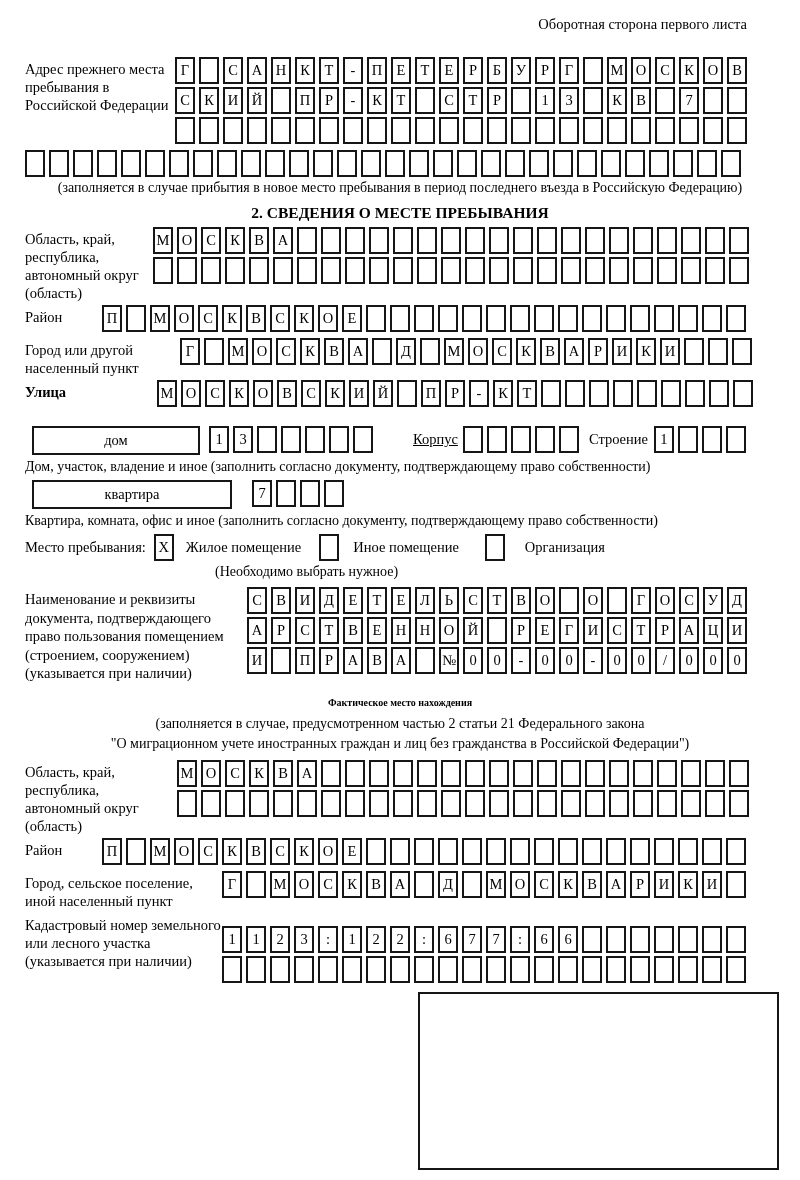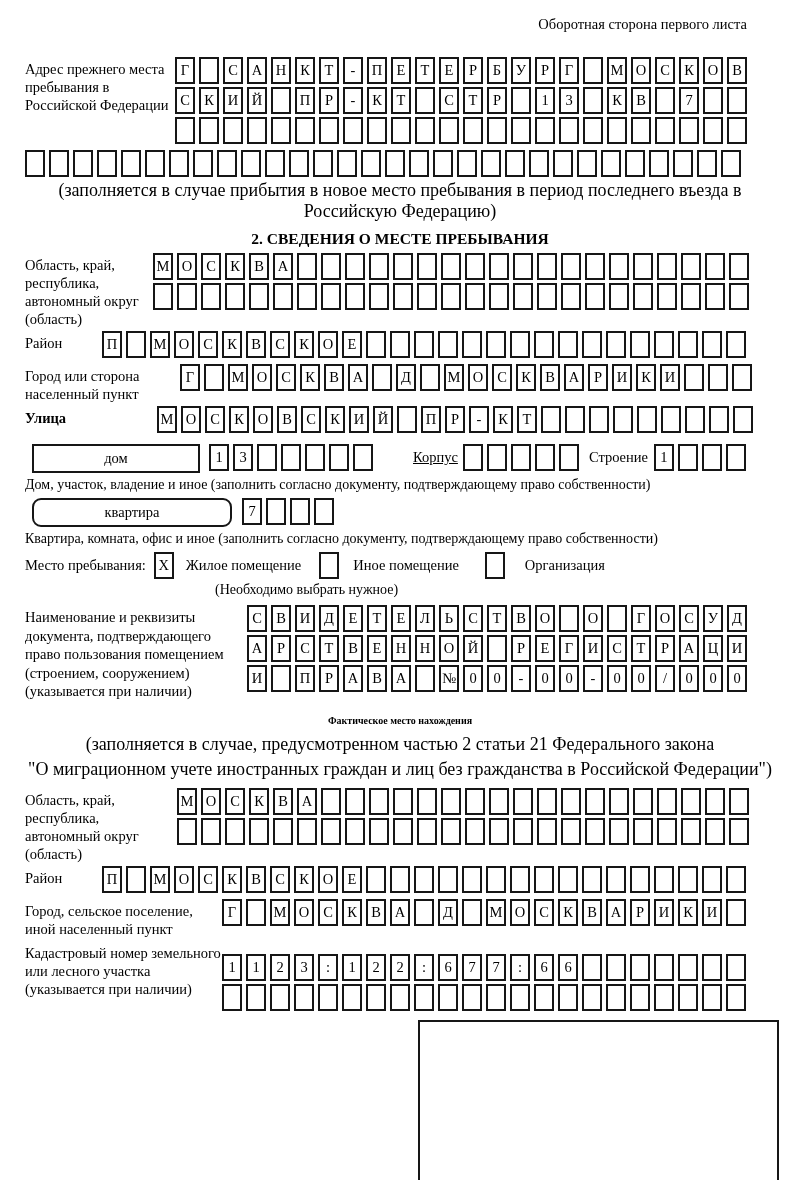--- a/index.html
+++ b/index.html
@@ -15,21 +15,21 @@
   .flabel { flex:0 0 auto; line-height:18px; padding-top:3px; }
   .cellcol { display:flex; flex-direction:column; }
   .cells { display:flex; flex-wrap:nowrap; margin-bottom:3px; }
   .cbox {
     box-sizing:border-box; flex:0 0 auto;
     width:20px; height:27px; margin-right:4px;
     border:2px solid #161616;
     display:flex; align-items:center; justify-content:center;
     font-size:14.5px; line-height:1;
   }
-  .note-center { text-align:center; font-size:18px; margin:2px 0 4px 0; }
+  .note-center { text-align:center; font-size:14px; margin:2px 0 4px 0; }
   .note-left { font-size:14px; margin:1px 0 5px 0; }
   .sec-title { text-align:center; font-weight:bold; font-size:15.5px; margin:8px 0 5px 0; }
   .sub-title { text-align:center; font-weight:bold; font-size:10px; margin:14px 0 8px 0; }
 
   .wide-box {
     box-sizing:border-box; border:2px solid #161616; height:29px;
     display:flex; align-items:center; justify-content:center;
     flex:0 0 auto; font-size:14.5px;
   }
   .inline-lbl { padding-top:5px; flex:0 0 auto; }
@@ -251,21 +251,21 @@
         <span class="cbox"></span>
         <span class="cbox"></span>
         <span class="cbox"></span>
         <span class="cbox"></span>
         <span class="cbox"></span>
         <span class="cbox"></span>
       </div>
   </div>
 
   <div class="frow">
-    <div class="flabel" style="width:155px;">Город или сторона населенный пункт</div>
+    <div class="flabel" style="width:155px;">Город или другой населенный пункт</div>
     <div class="cells">
         <span class="cbox">Г</span>
         <span class="cbox"></span>
         <span class="cbox">М</span>
         <span class="cbox">О</span>
         <span class="cbox">С</span>
         <span class="cbox">К</span>
         <span class="cbox">В</span>
         <span class="cbox">А</span>
         <span class="cbox"></span>
@@ -311,21 +311,21 @@
         <span class="cbox"></span>
         <span class="cbox"></span>
         <span class="cbox"></span>
         <span class="cbox"></span>
         <span class="cbox"></span>
         <span class="cbox"></span>
         <span class="cbox"></span>
       </div>
   </div>
 
-  <div class="frow" style="margin-top:8px;">
+  <div class="frow" style="margin-top:16px;">
     <div class="wide-box" style="width:168px; margin-left:7px; margin-right:9px;">дом</div>
     <div class="cells">
         <span class="cbox">1</span>
         <span class="cbox">3</span>
         <span class="cbox"></span>
         <span class="cbox"></span>
         <span class="cbox"></span>
         <span class="cbox"></span>
         <span class="cbox"></span>
       </div>
@@ -341,21 +341,21 @@
     <div class="cells">
         <span class="cbox">1</span>
         <span class="cbox"></span>
         <span class="cbox"></span>
         <span class="cbox"></span>
       </div>
   </div>
   <div class="note-left">Дом, участок, владение и иное (заполнить согласно документу, подтверждающему право собственности)</div>
 
   <div class="frow">
-    <div class="wide-box" style="width:200px; margin-left:7px; margin-right:10px;border-radius:9px;">квартира</div>
+    <div class="wide-box" style="width:200px; margin-left:7px; margin-right:20px;">квартира</div>
     <div class="cells">
         <span class="cbox">7</span>
         <span class="cbox"></span>
         <span class="cbox"></span>
         <span class="cbox"></span>
       </div>
   </div>
   <div class="note-left" style="margin-top:3px;">Квартира, комната, офис и иное (заполнить согласно документу, подтверждающему право собственности)</div>
 
   <div class="frow">

